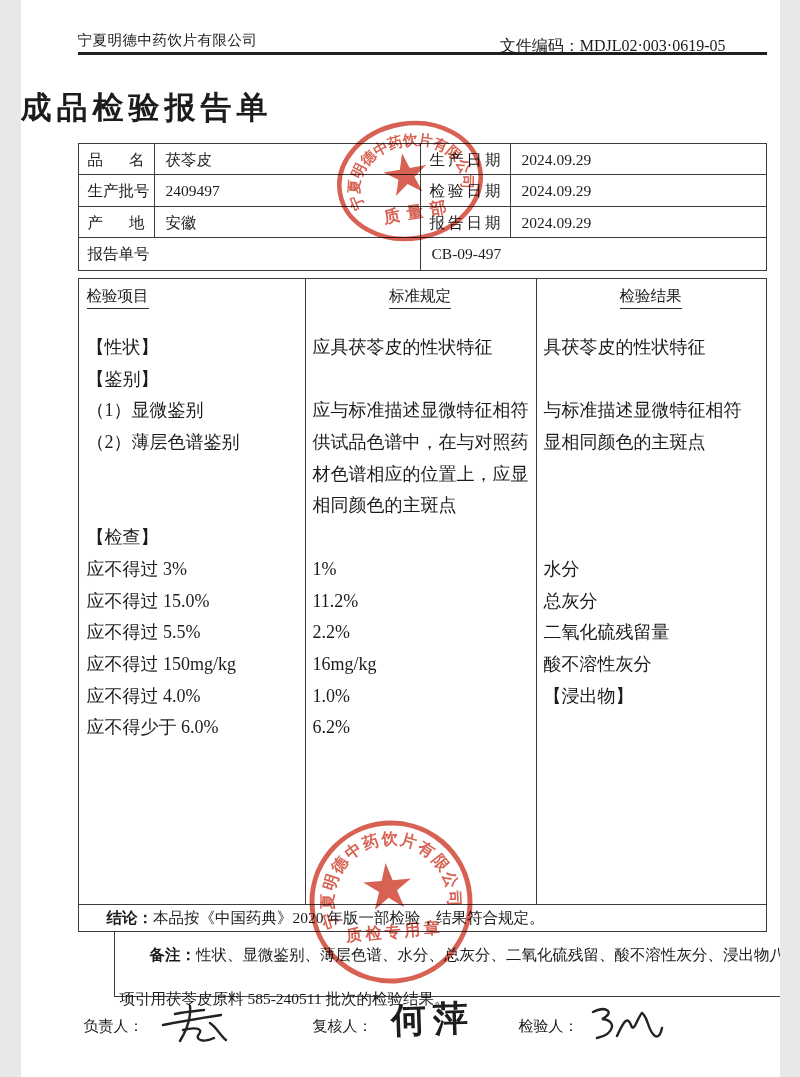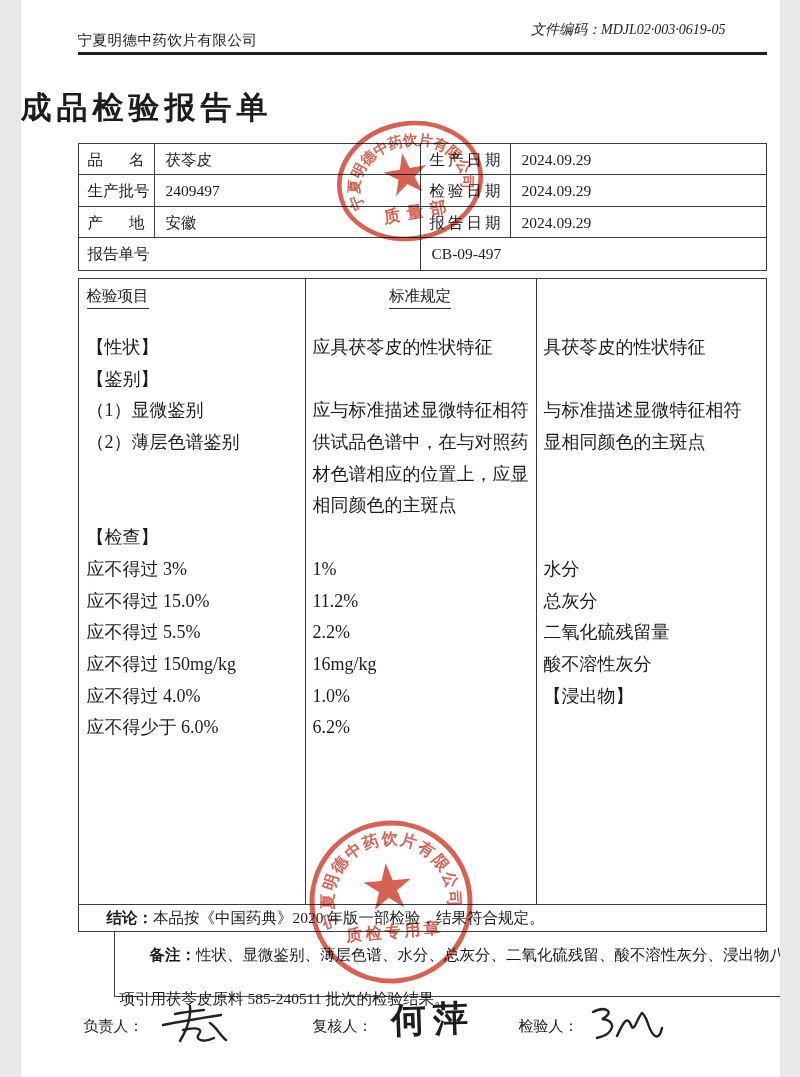--- a/index.html
+++ b/index.html
@@ -4,21 +4,21 @@
 <style>
   * { margin:0; padding:0; box-sizing:border-box; }
   html,body { background:#e8e8e8; }
   .page {
     position:relative; width:759px; height:1077px; margin:0 auto;
     background:#ffffff; color:#1c1c1c;
     font-family:"Liberation Serif","DejaVu Serif",serif;
     overflow:hidden;
   }
   .hdr-company { position:absolute; left:57px; top:31px; font-size:14.5px; letter-spacing:0.5px; }
-  .hdr-code    { position:absolute; right:54px; top:21px; font-size:14px;font-style:italic; }
+  .hdr-code    { position:absolute; right:54px; top:36px; font-size:16px; }
   .hdr-rule    { position:absolute; left:57px; top:52px; width:689px; height:3px; background:#1f1f1f; }
   .title { position:absolute; left:0; right:0; top:87px; 
            font-size:31px; font-weight:bold; letter-spacing:5px; }
 
   
   .info-table { position:absolute; left:57px; top:143px; width:689px;
     display:grid; grid-template-columns:76px 266px 90px 1fr; grid-auto-rows:31.4px;
     border:1.6px solid #3c3c3c; font-size:15.5px; }
   .info-table > div { border-right:1.4px solid #3c3c3c; border-bottom:1.4px solid #3c3c3c;
     line-height:31.4px; padding:0 9px; white-space:nowrap; overflow:hidden; }
@@ -101,20 +101,21 @@
     <div class="ivalue span2b no-r no-b">CB-09-497</div>
   </div>
 
   <div class="test-table" style="position:absolute;">
     <div class="vline vline1"></div>
     <div class="vline vline2"></div>
 
     <div class="t2-head">
       <div class="h"><span>检验项目</span></div>
       <div class="h"><span>标准规定</span></div>
+      <div class="h"><span>检验结果</span></div>
     </div>
 
     <div class="t2-body">
       <div class="c1">【性状】</div>
       <div class="c2">应具茯苓皮的性状特征</div>
       <div class="c3">具茯苓皮的性状特征</div>
 
       <div class="c1">【鉴别】</div>
       <div class="c2"></div>
       <div class="c3"></div>

